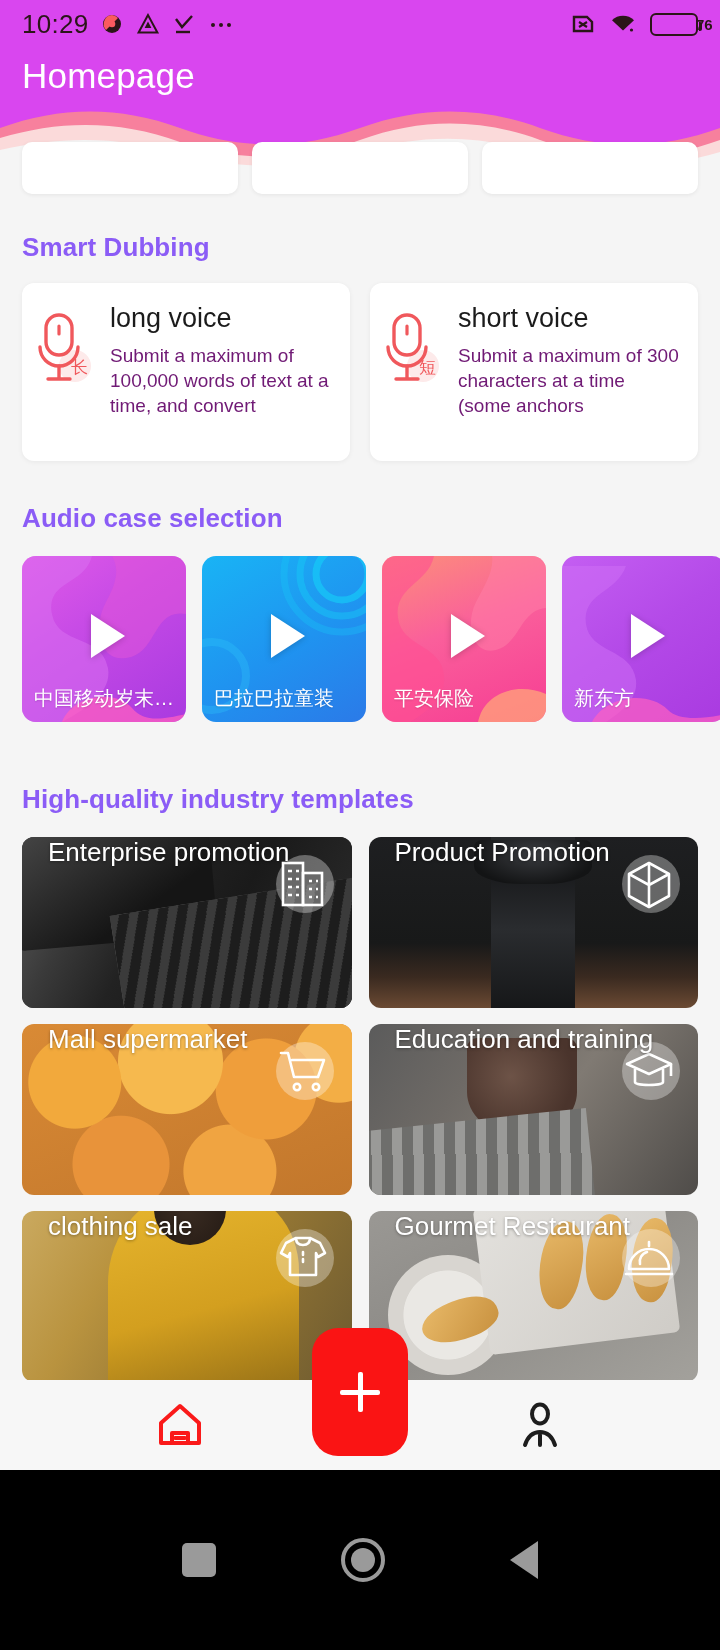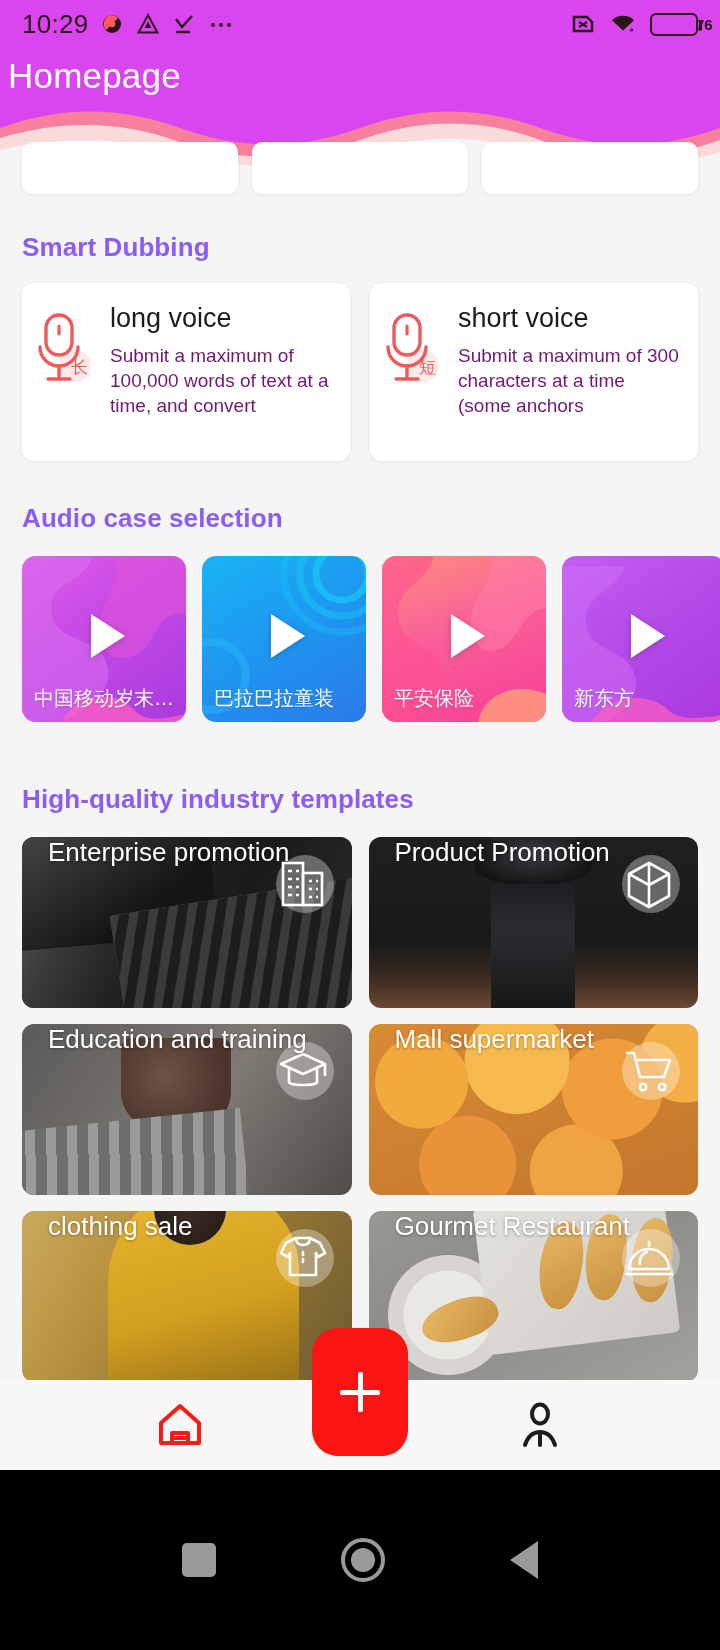--- a/index.html
+++ b/index.html
@@ -40,21 +40,21 @@
     display:flex; align-items:center; 
     font-size:15px; font-weight:600;
     position:relative;
     padding-left:44px;
   }
   .sb-batt::after {
     content:""; position:absolute; right:-6px; top:7px;
     width:3px; height:9px; background:#2b1518; border-radius:0 2px 2px 0;
   }
   .page-title {
-    padding:8px 22px 0 8px;
+    padding:8px 22px 0 22px;
     font-size:35px;
     color:#ffffff;
     font-weight:400;
     letter-spacing:.2px;
   }
   .waves { position:absolute; left:0; bottom:0; width:720px; height:72px; }
 
   
   .section-title {
     font-size:26px;
@@ -515,43 +515,43 @@
         <span class="circ"></span>
         <svg width="48" height="50" viewBox="0 0 48 50" fill="none" stroke="#fff" stroke-width="2.6" stroke-linejoin="round">
           <path d="M24 4 44 15v22L24 48 4 37V15z"></path>
           <path d="M24 4 24 26 4 15M24 26 44 15M24 26v22"></path>
         </svg>
       </div>
       <span class="tpl-label">Product Promotion</span>
     </div>
 
     <div class="tpl-card">
+      <div class="bg-mall"></div>
+      <div class="tpl-ico">
+        <span class="circ"></span>
+        <svg width="50" height="46" viewBox="0 0 50 46" fill="none" stroke="#fff" stroke-width="2.6" stroke-linecap="round" stroke-linejoin="round">
+          <path d="M3 5h7l6 24h24l6-17H14"></path>
+          <circle cx="19" cy="39" r="3.2"></circle>
+          <circle cx="38" cy="39" r="3.2"></circle>
+        </svg>
+      </div>
+      <span class="tpl-label">Mall supermarket</span>
+    </div>
+
+    <div class="tpl-card">
       <div class="bg-education"></div>
       <div class="tpl-ico">
         <span class="circ"></span>
         <svg width="50" height="44" viewBox="0 0 50 44" fill="none" stroke="#fff" stroke-width="2.6" stroke-linejoin="round">
           <path d="M25 5 47 15 25 25 3 15z"></path>
           <path d="M11 20v13c0 4 28 4 28 0V20"></path>
           <path d="M47 15v12"></path>
         </svg>
       </div>
       <span class="tpl-label">Education and training</span>
-    </div>
-
-    <div class="tpl-card">
-      <div class="bg-mall"></div>
-      <div class="tpl-ico">
-        <span class="circ"></span>
-        <svg width="50" height="46" viewBox="0 0 50 46" fill="none" stroke="#fff" stroke-width="2.6" stroke-linecap="round" stroke-linejoin="round">
-          <path d="M3 5h7l6 24h24l6-17H14"></path>
-          <circle cx="19" cy="39" r="3.2"></circle>
-          <circle cx="38" cy="39" r="3.2"></circle>
-        </svg>
-      </div>
-      <span class="tpl-label">Mall supermarket</span>
     </div>
 
     <div class="tpl-card">
       <div class="bg-clothing"></div>
       <div class="tpl-ico">
         <span class="circ"></span>
         <svg width="50" height="48" viewBox="0 0 50 48" fill="none" stroke="#fff" stroke-width="2.6" stroke-linejoin="round">
           <path d="M18 4 8 9 3 19l7 4 2-4v22h26V19l2 4 7-4-5-10-10-5z"></path>
           <path d="M18 4c0 5 3 7 7 7s7-2 7-7"></path>
           <path d="M25 18v3M25 25v3" stroke-linecap="round"></path>

